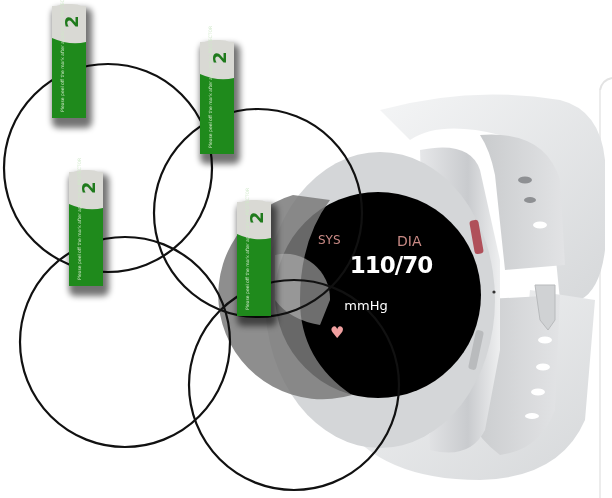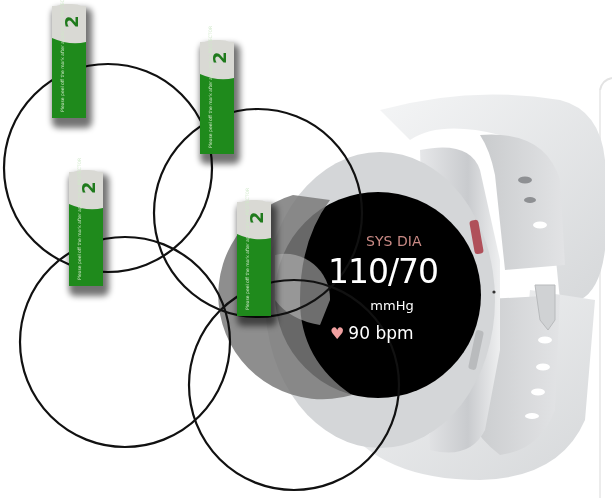--- a/index.html
+++ b/index.html
@@ -1,23 +1,23 @@
 <!DOCTYPE html>
 <html><head>
   <meta charset="utf-8">
   <style>
     html, body { margin: 0; padding: 0; }
     body { width: 612px; height: 498px; overflow: hidden; background: #ffffff; position: relative; font-family: "DejaVu Sans", sans-serif; }
     .scene { position: absolute; left: 0; top: 0; width: 612px; height: 498px; }
     svg { position: absolute; left: 0; top: 0; }
     .watch-text { position: absolute; color: #fff; text-align: center; font-family: "DejaVu Sans", sans-serif; }
-    .sys { left: 318px; top: 233px; font-size: 14px; color: #c98a85; margin-left: 48px; }
+    .sys { left: 318px; top: 233px; font-size: 12px; color: #c98a85; }
     .dia { left: 397px; top: 233px; font-size: 14px; color: #c98a85; }
-    .reading { left: 310px; top: 252px; width: 146px; font-size: 33px; font-weight: normal; letter-spacing: -1px; }
-    .unit { left: 352px; top: 298px; width: 80px; font-size: 13px; }
+    .reading { left: 318px; top: 252px; width: 146px; font-size: 23px; font-weight: bold; letter-spacing: -1px; }
+    .unit { left: 326px; top: 298px; width: 80px; font-size: 13px; }
     .hr { left: 330px; top: 323px; width: 110px; font-size: 17px; display: flex; align-items: center; gap: 4px; }
     .heart { color: #f0a0a0; font-size: 16px; }
   </style>
 </head>
 <body>
 
 <div class="scene">
   <svg width="612" height="498" viewBox="0 0 612 498">
     <defs>
       <linearGradient id="strap" x1="0" y1="0" x2="1" y2="1">
@@ -117,15 +117,14 @@
       <text transform="translate(249 310) rotate(-90)"><tspan>Please peel off the mark after application PROTECTOR</tspan></text>
     </g>
   </svg>
 
   <div class="watch-text sys">SYS</div>
   <div class="watch-text dia">DIA</div>
   <div class="watch-text reading">110/70</div>
   <div class="watch-text unit">mmHg</div>
   <div class="watch-text hr">
     <span class="heart">♥</span>
-    <span>90 bpm</span>
   </div>
 </div>
 
 </body></html>

